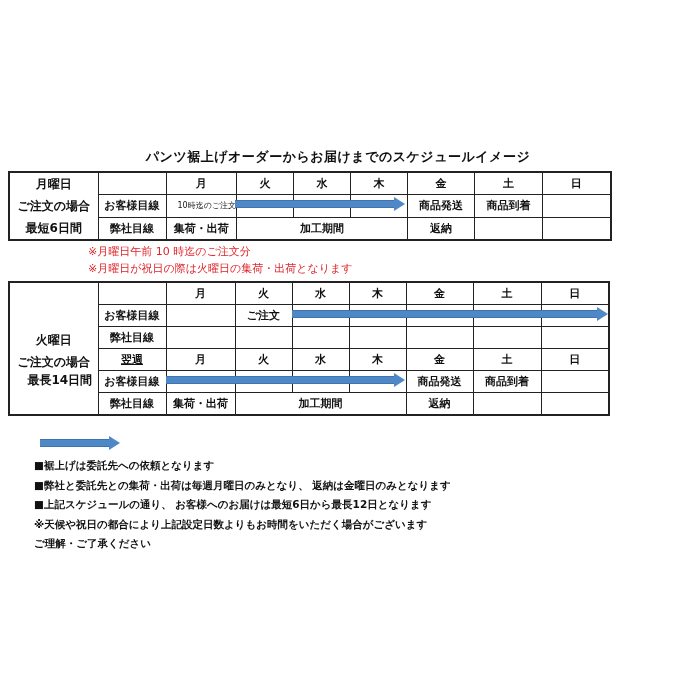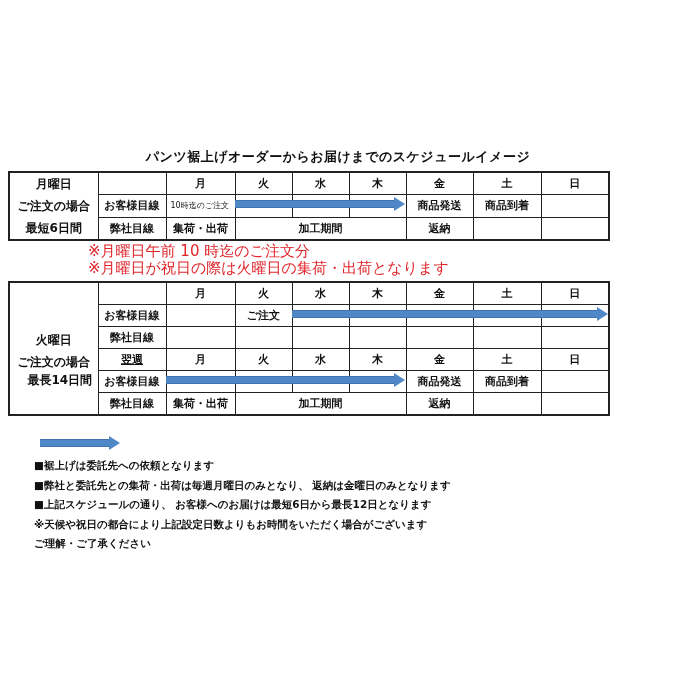--- a/index.html
+++ b/index.html
@@ -12,38 +12,38 @@
     font-size:13px; font-weight:bold; letter-spacing:0.5px;
   }
   table.sched {
     position:absolute; border-collapse:collapse; table-layout:fixed;
     font-size:11px; font-weight:bold;
   }
   table.sched td {
     border:1px solid #222; height:21px; padding:0; text-align:center; vertical-align:middle;
     white-space:nowrap; overflow:visible; position:relative;
   }
-  table.sched td.small { font-size:8px; font-weight:normal; text-align:left; padding-left:4px; }
+  table.sched td.small { font-size:8px; font-weight:normal; text-align:left; padding-left:11px; }
   .side-label { font-size:12px; font-weight:bold; line-height:22px; }
   #t1 { left:8px; top:171px; border:2px solid #222; }
   #t2 { left:8px; top:281px; border:2px solid #222; }
   .arrow {
     position:absolute; height:14px; pointer-events:none;
   }
   .arrow .shaft {
     position:absolute; left:0; top:3px; height:8px; background:#4f88c6;
     border-top:1px solid #3f73ad; border-bottom:1px solid #3f73ad; box-sizing:border-box;
   }
   .arrow .head {
     position:absolute; top:0; width:0; height:0;
     border-top:7px solid transparent; border-bottom:7px solid transparent;
     border-left:11px solid #4f88c6;
   }
   .notes-red {
-    position:absolute; left:88px; top:243px; color:#e0242a; font-size:15px; line-height:17px;
+    position:absolute; left:88px; top:243px; color:#e0242a; font-size:11px; line-height:17px;
   }
   .legend {
     position:absolute; left:40px; top:435px; height:16px; width:400px;
   }
   .legend .label {
     position:absolute; left:85px; top:0; font-size:11px; font-weight:bold; line-height:16px;
   }
   .notes {
     position:absolute; left:34px; top:456px; font-size:10.5px; font-weight:bold; line-height:19.5px;
   }

